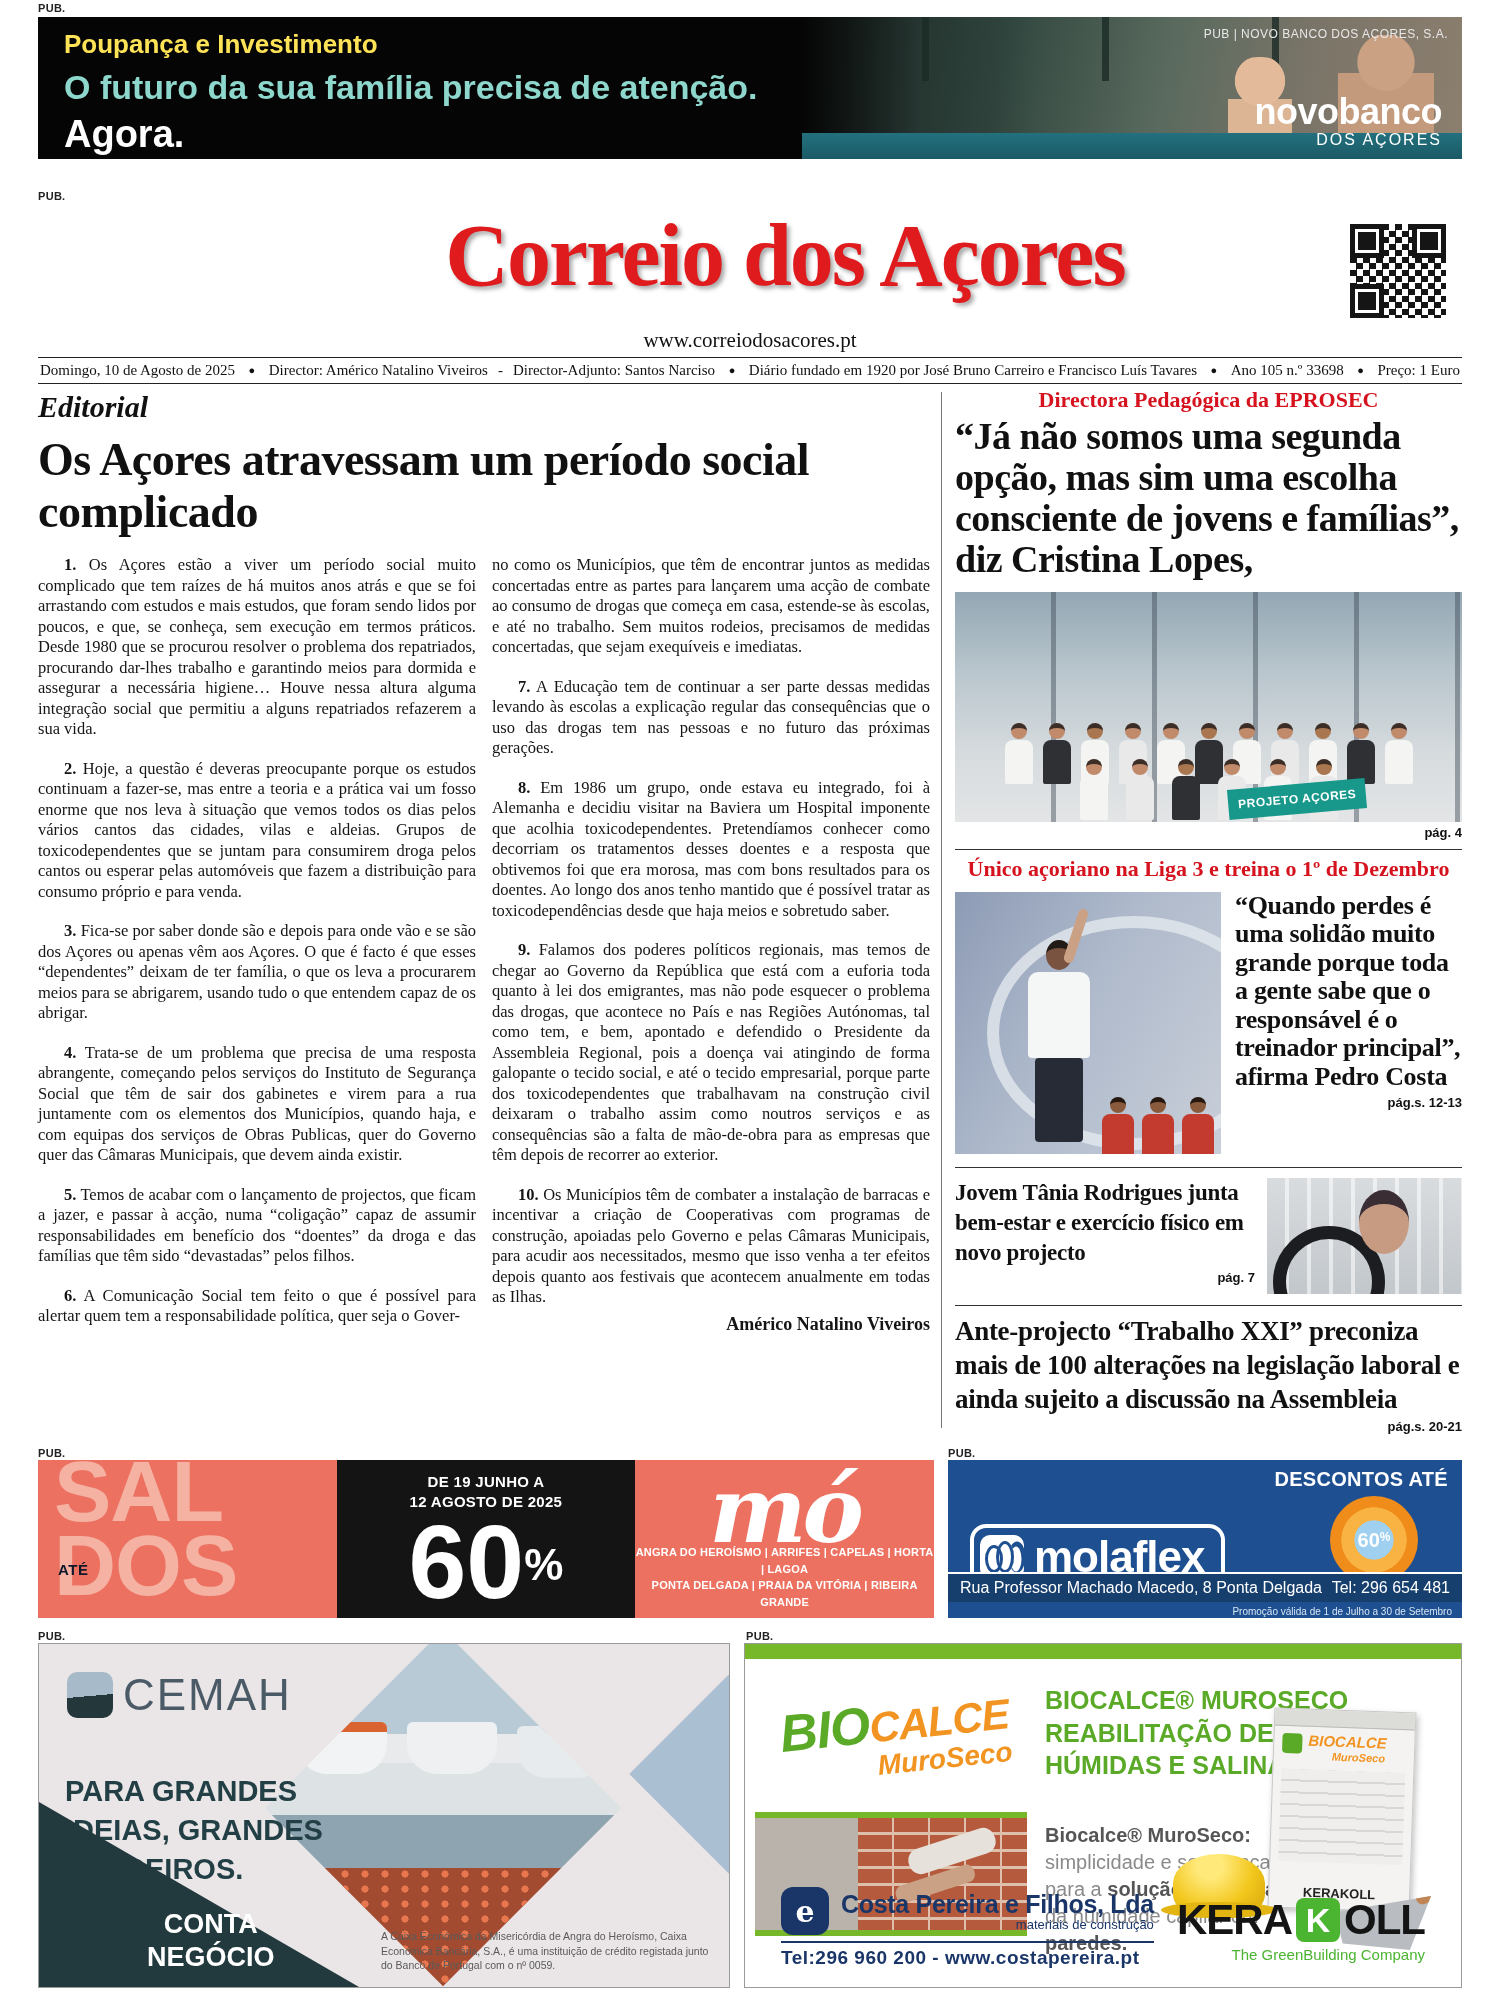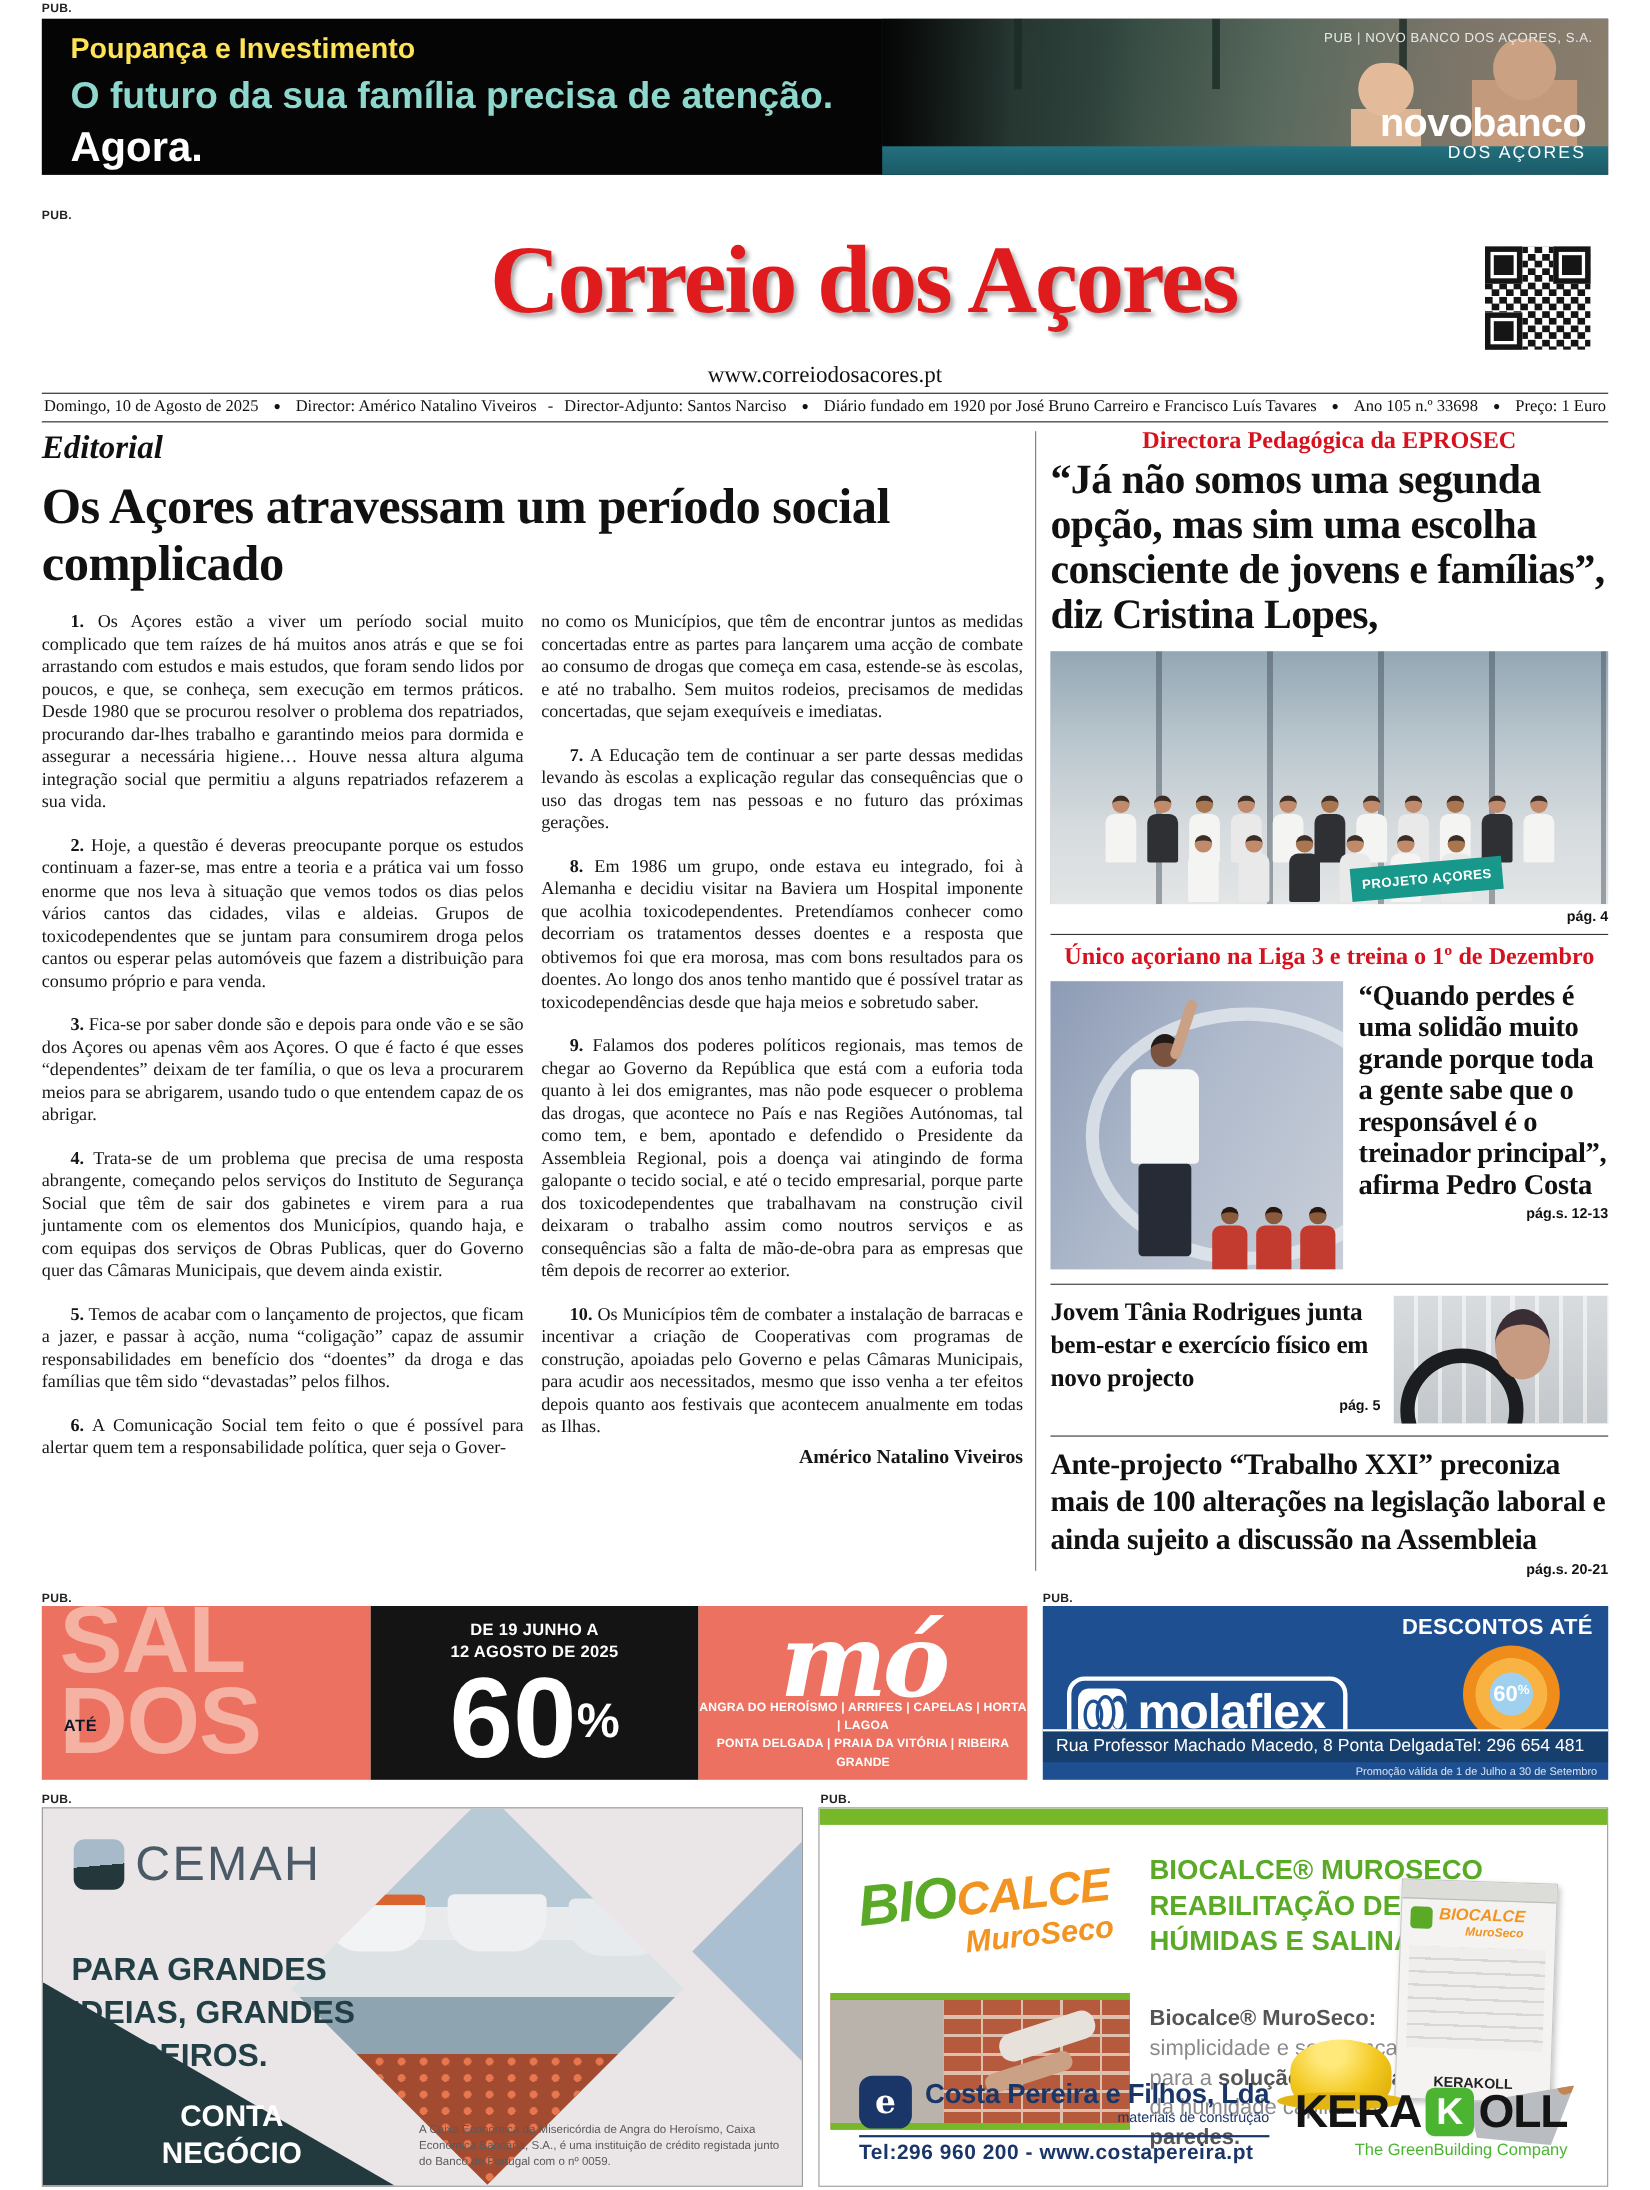--- a/index.html
+++ b/index.html
@@ -123,21 +123,21 @@
      display:flex;align-items:center;justify-content:center;}
   .donut span{font-weight:800;font-size:20px;color:#fff;}
   .donut .dp{font-size:12px;vertical-align:6px;}
   .mf-logo{position:absolute;left:22px;top:64px;display:flex;align-items:center;gap:10px;border:4px solid #fff;border-radius:16px;padding:4px 16px 4px 6px;}
   .mf-icon{width:44px;height:44px;background:#fff;border-radius:10px;position:relative;}
   .mf-icon::before{content:"";position:absolute;left:5px;bottom:6px;width:12px;height:22px;border:3.5px solid #1d4f91;border-radius:50%;}
   .mf-icon::after{content:"";position:absolute;left:16px;bottom:6px;width:12px;height:26px;border:3.5px solid #1d4f91;border-radius:50%;box-shadow:11px 2px 0 -3.5px #fff,12px 0 0 -0.5px #1d4f91;}
   .mf-word{font-size:44px;font-weight:bold;letter-spacing:-1px;}
   .mf-by{position:absolute;left:318px;top:116px;font-size:19px;font-weight:bold;}
   .mf-footer{position:absolute;left:0;right:0;bottom:16px;height:28px;background:#173f6e;border-top:2px solid #fff;
-     display:flex;align-items:center;padding:0 12px;font-size:16px;}
+     display:flex;align-items:center;justify-content:space-between;padding:0 12px;font-size:16px;}
   .mf-valid{position:absolute;right:10px;bottom:1px;font-size:10px;color:#d7e5f5;}
 
   
   .ads2{position:absolute;left:38px;top:1643px;width:1424px;height:345px;display:flex;gap:14px;}
   .cemah{position:relative;width:692px;height:100%;background:#eae5e6;border:1px solid #9a9a9a;box-sizing:border-box;overflow:hidden;font-family:"Liberation Sans",sans-serif;flex:none;}
   .cm-logo{position:absolute;left:28px;top:26px;display:flex;align-items:center;gap:10px;}
   .cm-icon{width:46px;height:46px;border-radius:10px;background:linear-gradient(175deg,#a7bac9 0 52%,#24383c 52% 100%);}
   .cm-word{font-size:44px;color:#4a5a66;letter-spacing:2px;font-weight:300;}
   .cm-tag{position:absolute;left:26px;top:128px;font-size:29px;font-weight:bold;color:#223f46;line-height:1.35;white-space:pre-line;}
   .cm-tri{position:absolute;left:0;bottom:0;width:320px;height:185px;background:#223a3e;
@@ -382,21 +382,21 @@
         <div class="art2-right">
           <div class="h2a">“Quando perdes é uma solidão  muito grande porque toda a gente sabe que o responsável é o treinador principal”, afirma Pedro Costa</div>
           <div class="pageref" style="margin-top:4px;">pág.s. 12-13</div>
         </div>
       </div>
       <div class="rc-rule" style="margin-top:13px;"></div>
 
       <div class="art3">
         <div class="art3-text">
           <div class="h3a">Jovem Tânia Rodrigues junta bem-estar e exercício físico em novo projecto</div>
-          <div class="pageref" style="margin-top:2px;">pág. 5</div>
+          <div class="pageref" style="margin-top:2px;">pág. 7</div>
         </div>
         <div class="photo3">
           <div class="blinds"></div>
           <div class="t-ring"></div>
           <div class="t-face"></div>
         </div>
       </div>
       <div class="rc-rule" style="margin-top:11px;"></div>
 
       <div class="h4a">Ante-projecto “Trabalho XXI” preconiza mais de 100 alterações na legislação laboral e ainda sujeito a discussão na Assembleia</div>

